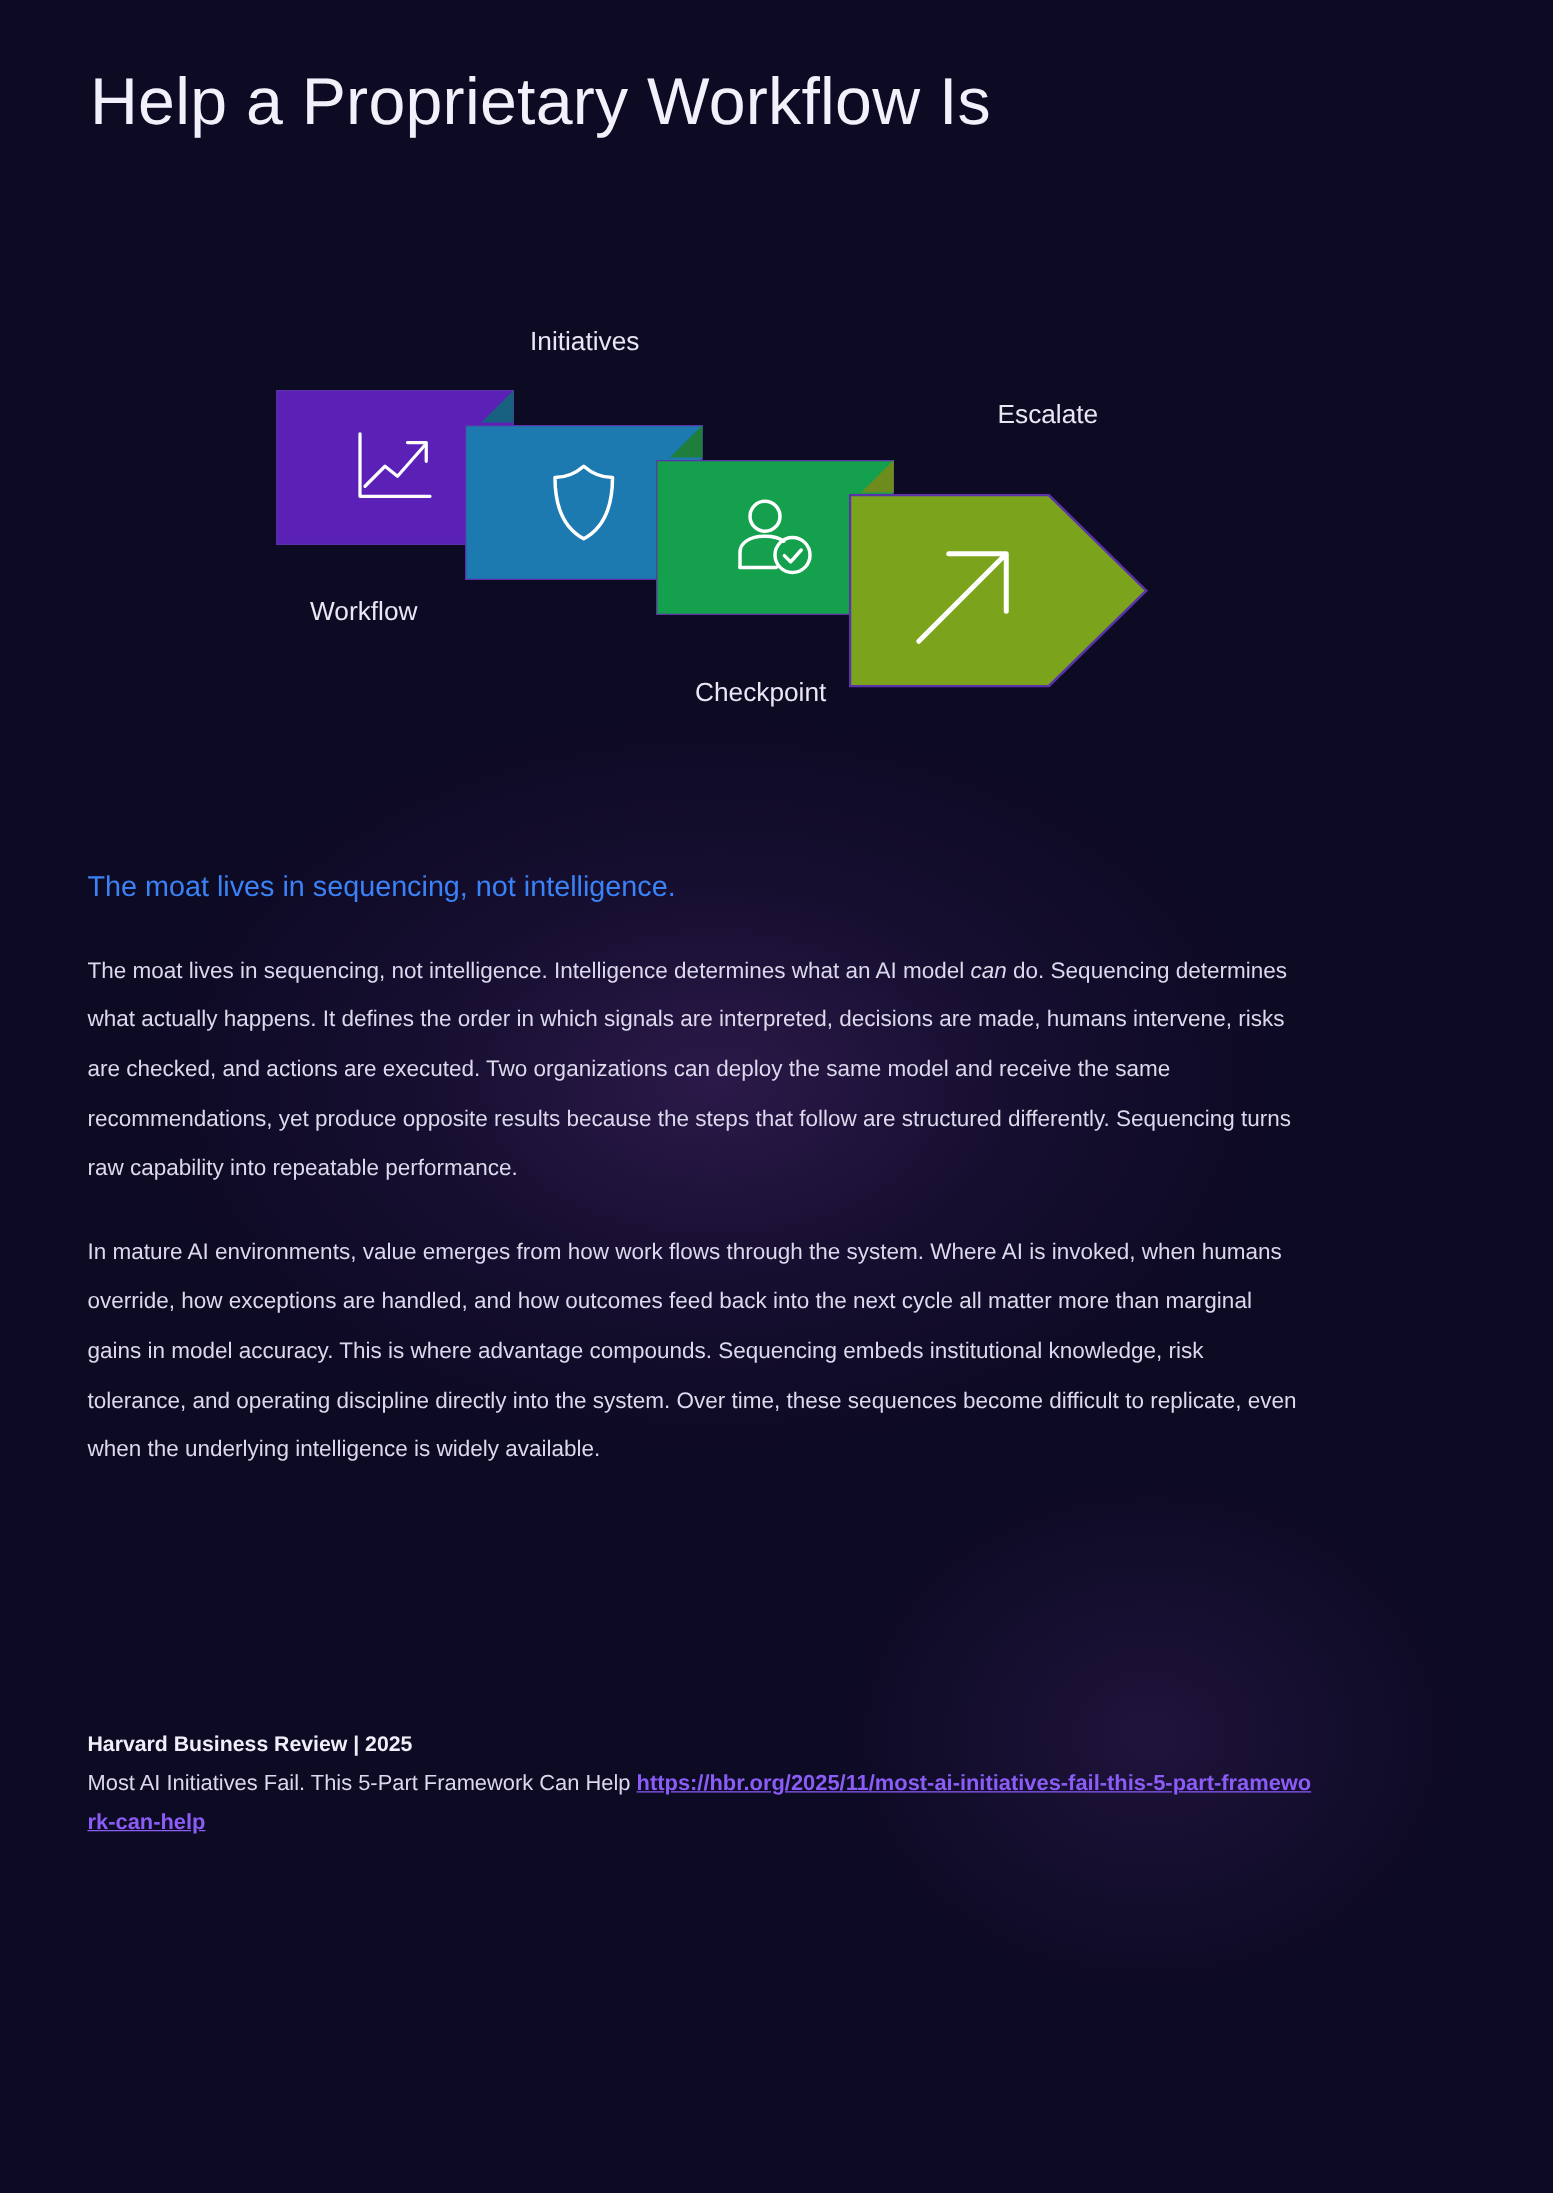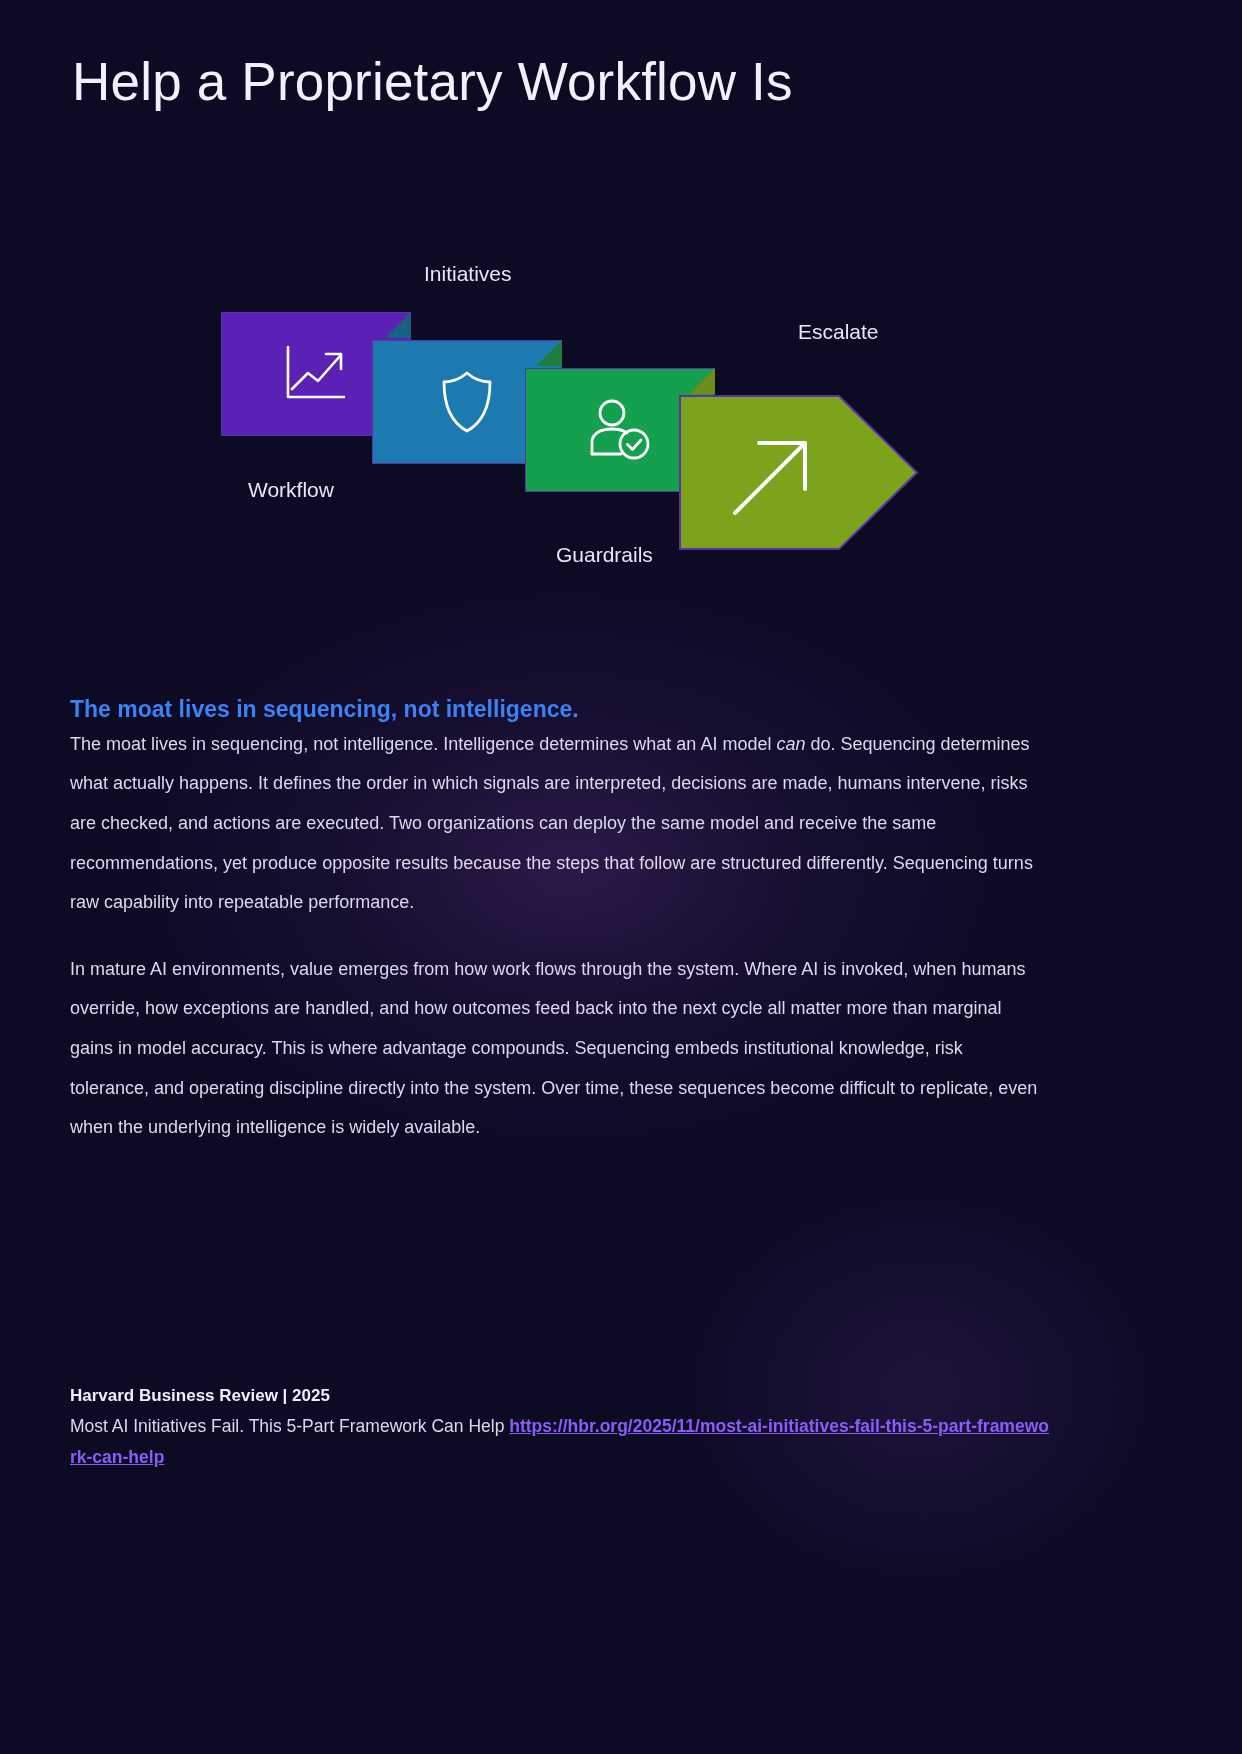--- a/index.html
+++ b/index.html
@@ -137,22 +137,23 @@
   
   .content {
     position: absolute;
     left: 70px;
     top: 695px;
     width: 975px;
   }
 
   .lede {
     font-size: 23px;
-    font-weight: 700;
+    font-weight: 400;
     color: #3b82f6;
+    margin-bottom: 32px;
     line-height: 1.3;
   }
 
   .para {
     font-size: 18px;
     font-weight: 300;
     line-height: 39.6px;
     color: #ddd9ec;
     margin-bottom: 27px;
   }
@@ -232,21 +233,21 @@
         <path d="M1 1 H160 V1 H160 L238 77.5 L160 154 H1 Z" fill="#7ba31c" stroke="#5b33a8" stroke-width="2"></path>
         <g stroke="#ffffff" stroke-width="4" fill="none" stroke-linecap="round" stroke-linejoin="round">
           <path d="M56 118 L125 49"></path>
           <path d="M80 48 H126 V94"></path>
         </g>
       </svg>
     </div>
 
     <div class="step-label label-sequence">Workflow</div>
     <div class="step-label label-guardrails">Initiatives</div>
-    <div class="step-label label-checkpoint">Guardrails</div>
+    <div class="step-label label-checkpoint">Checkpoint</div>
     <div class="step-label label-escalate">Escalate</div>
   </div>
 
   <div class="content">
 
     <p class="lede">The moat lives in sequencing, not intelligence.</p>
 
     <p class="para"><span>The moat lives in sequencing, not intelligence. Intelligence determines what an AI model </span><em>can</em><span> do. Sequencing determines what actually happens. It defines the order in which signals are interpreted, decisions are made, humans intervene, risks are checked, and actions are executed. Two organizations can deploy the same model and receive the same recommendations, yet produce opposite results because the steps that follow are structured differently. Sequencing turns raw capability into repeatable performance.</span></p>
 
     <p class="para">In mature AI environments, value emerges from how work flows through the system. Where AI is invoked, when humans override, how exceptions are handled, and how outcomes feed back into the next cycle all matter more than marginal gains in model accuracy. This is where advantage compounds. Sequencing embeds institutional knowledge, risk tolerance, and operating discipline directly into the system. Over time, these sequences become difficult to replicate, even when the underlying intelligence is widely available.</p>

